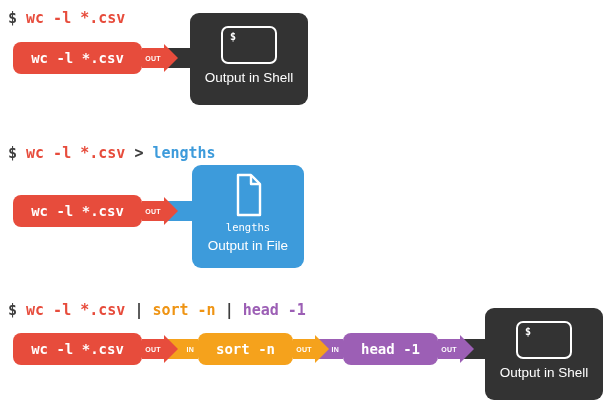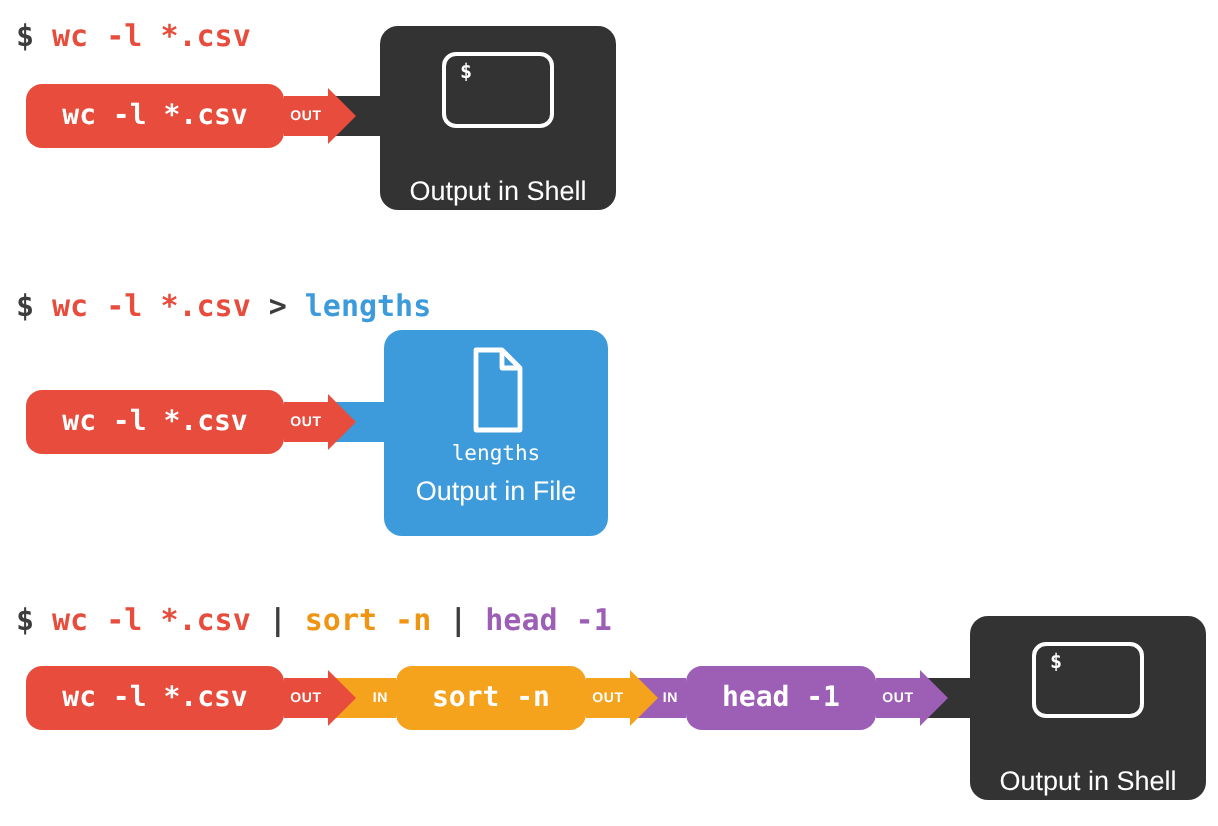--- a/index.html
+++ b/index.html
@@ -31,21 +31,21 @@
   .c-purple .arrowhead{border-left:14px solid var(--purple);}
 
   .intab{position:absolute; width:30px; height:20px; display:flex; align-items:center; justify-content:flex-end;
          padding-right:4px;}
   .stem{position:absolute; height:20px;}
 
   
   .outbox{position:absolute; border-radius:9px; display:flex; flex-direction:column; align-items:center; color:#fff;}
   .term-icon{width:56px; height:38px; border:2px solid #fff; border-radius:7px; margin-top:13px;}
   .term-prompt{display:block; padding:3px 0 0 7px; font:bold 10px "DejaVu Sans Mono", monospace;}
-  .caption{margin-top:24px; font:13.5px "Liberation Sans", sans-serif;}
+  .caption{margin-top:6px; font:13.5px "Liberation Sans", sans-serif;}
   .filebox{padding-top:8px;}
   .filename{margin-top:4px; font:10.5px "DejaVu Sans Mono", monospace;}
   .filebox .caption{margin-top:5px;text-align:right;}
 </style>
 </head>
 <body>
 
 <div class="canvas">
 
   <div class="cmd" style="left:8px; top:9px;">

